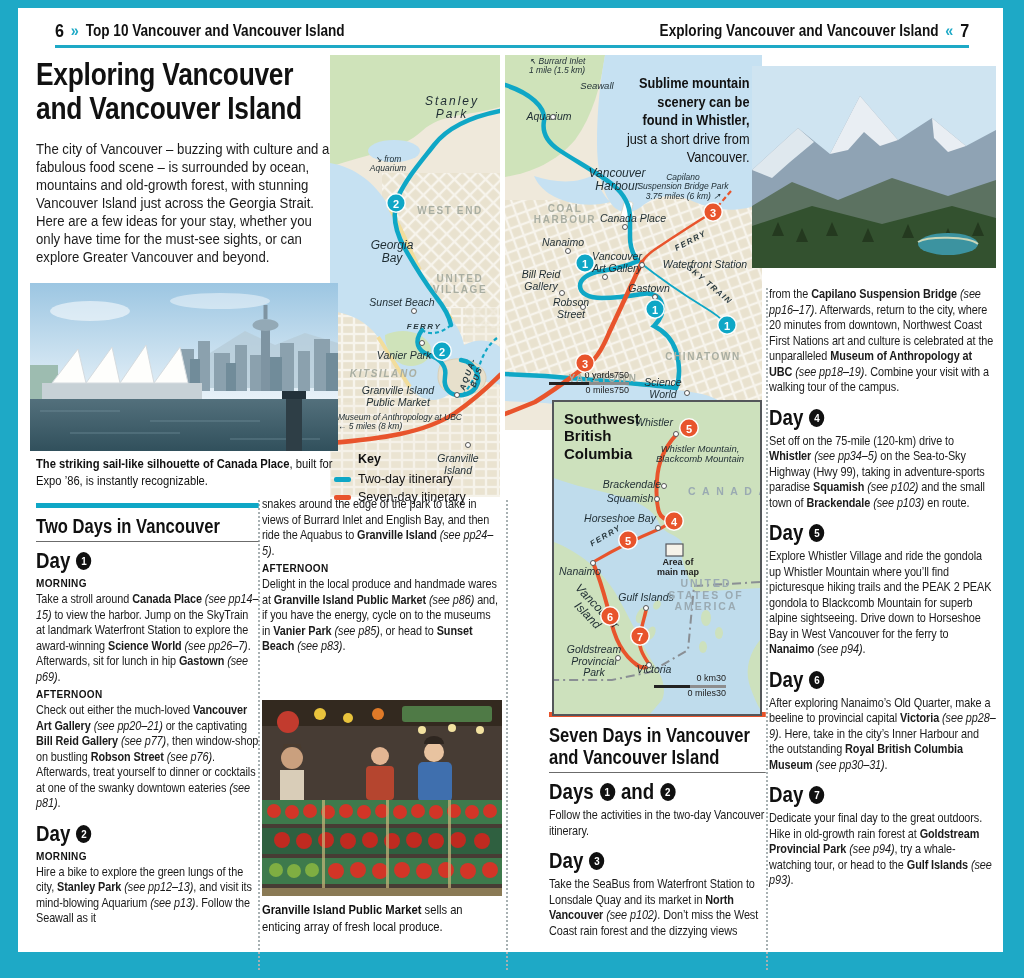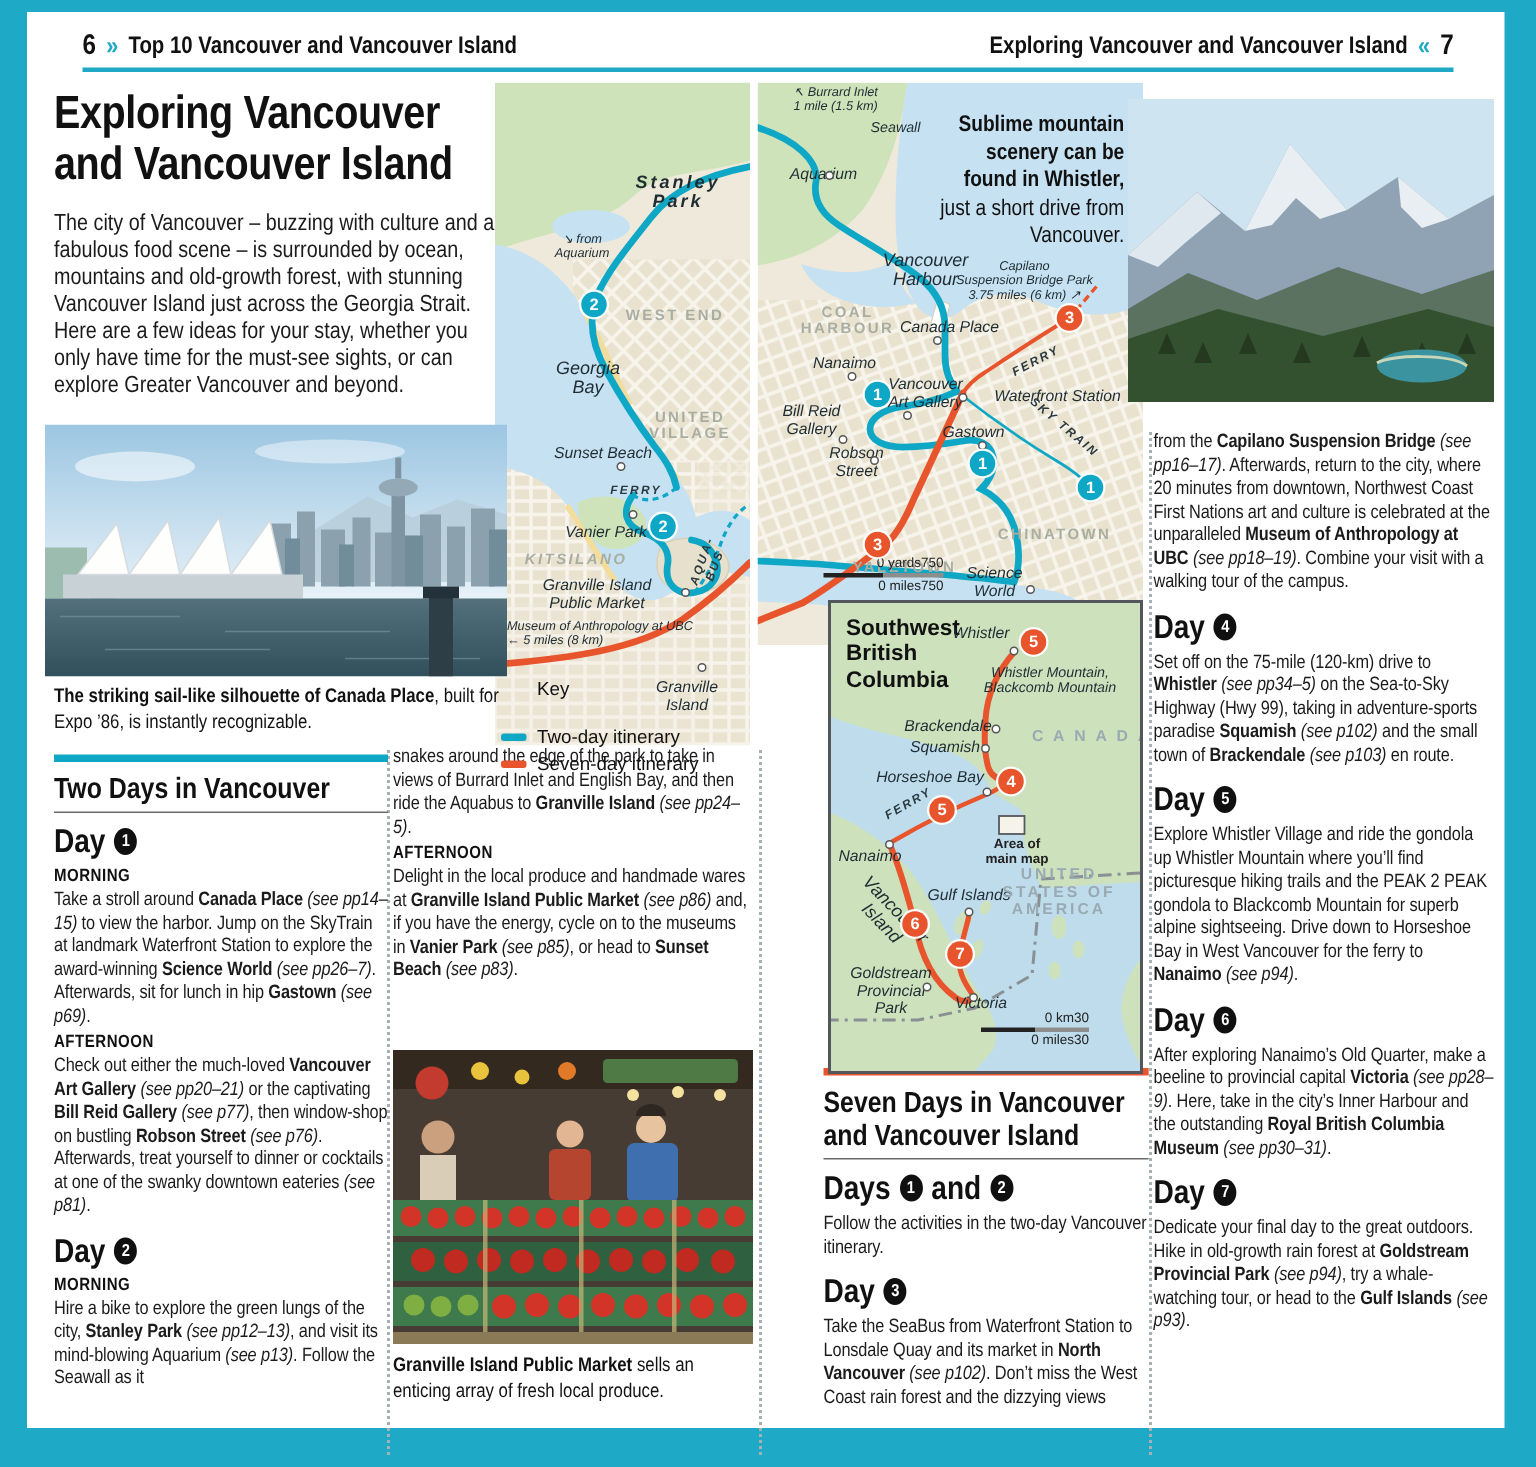--- a/index.html
+++ b/index.html
@@ -34,21 +34,21 @@
   .marker{position:absolute;width:17px;height:17px;border-radius:50%;color:#fff;font-weight:700;font-size:11px;display:flex;align-items:center;justify-content:center;transform:translate(-50%,-50%);box-shadow:0 0 0 1.5px rgba(255,255,255,.95);z-index:4;}
   .marker.teal{background:#0fa7c6;}
   .marker.orange{background:#e8542c;}
   .mdot{position:absolute;width:6px;height:6px;border-radius:50%;background:#fff;border:1.3px solid #555;transform:translate(-50%,-50%);z-index:3;box-sizing:border-box;}
   .inset-title{position:absolute;left:10px;top:8px;font-weight:700;font-size:15px;line-height:1.15;white-space:pre-line;color:#111;z-index:3;}
   .scalebar{position:absolute;width:80px;font-size:9px;color:#222;z-index:4;}
   .srow{display:flex;justify-content:flex-end;line-height:1.1;}
   .sbar{height:3.5px;background:linear-gradient(90deg,#222 0 50%,#8d8d8d 50% 100%);margin:1px 0;}
   
   .keybox{position:absolute;left:334px;top:452px;width:150px;z-index:5;font-size:12.5px;color:#111;}
-  .key-title{font-weight:400;margin-bottom:18px;padding-left:24px;}
+  .key-title{font-weight:700;margin-bottom:6px;padding-left:24px;}
   .key-row{display:flex;align-items:center;gap:7px;margin-bottom:4px;}
   .swatch{width:17px;height:5px;border-radius:2px;flex:0 0 auto;}
   .swatch.teal{background:#0fa7c6;}
   .swatch.orange{background:#e8542c;}
   
   .photo{position:absolute;z-index:2;}
   .photo svg{display:block;}
   
   .caption{position:absolute;font-size:13.2px;line-height:16.5px;color:#111;transform:scaleX(.85);transform-origin:0 0;z-index:3;}
   .caption .b{font-weight:700;}
@@ -120,21 +120,21 @@
       <path d="M58,150 C70,170 78,192 90,215" stroke="#f2dd9c" stroke-width="4" fill="none"></path>
       <path d="M48,282 C60,300 70,318 80,332" stroke="#f2dd9c" stroke-width="4" fill="none"></path>
       <path d="M100,235 C110,248 116,256 122,264" stroke="#f2dd9c" stroke-width="3" fill="none"></path>
       <path d="M55,280 C72,272 92,276 100,290 C104,300 96,310 82,311 C66,312 55,296 55,280 Z" fill="#cfe3ba"></path>
       <path d="M0,388 C50,384 95,378 125,358 C145,344 158,332 170,320" stroke="#e8542c" stroke-width="4.5" fill="none" stroke-linecap="round"></path>
       <path d="M170,56 C140,62 118,72 104,90 C90,108 76,124 68,142 C62,158 64,174 74,192 C84,210 94,226 106,242 C114,252 119,260 121,270" stroke="#0fa7c6" stroke-width="4.5" fill="none" stroke-linecap="round"></path>
       <path d="M121,270 C112,278 100,281 92,275" stroke="#0fa7c6" stroke-width="2.2" stroke-dasharray="4 3" fill="none"></path>
       <path d="M92,275 C84,286 87,296 99,300 C111,304 117,312 115,322 C113,334 121,342 133,340 C145,338 151,328 147,318 C144,310 138,306 131,305" stroke="#0fa7c6" stroke-width="4.5" fill="none" stroke-linecap="round"></path>
       <path d="M133,340 C141,330 147,318 151,306 C155,296 160,288 167,283" stroke="#0fa7c6" stroke-width="2.2" stroke-dasharray="4 3" fill="none"></path>
     </svg>
-  <div class="map-label lg sp" style="left: 122px; top: 60px; font-weight: bold;">Stanley
+  <div class="map-label lg sp" style="left: 122px; top: 40px;">Stanley
 Park</div>
       <div class="map-label tiny" style="left: 58px; top: 100px;">↘ from
 Aquarium</div>
       <div class="map-label district" style="left: 120px; top: 150px;">WEST END</div>
       <div class="map-label lg" style="left: 62px; top: 184px;">Georgia
 Bay</div>
       <div class="map-label district" style="left: 130px; top: 218px;">UNITED
 VILLAGE</div>
       <div class="map-label " style="left: 72px; top: 242px;">Sunset Beach</div>
       <div class="map-label rlabel" style="left: 94px; top: 268px;">FERRY</div>

